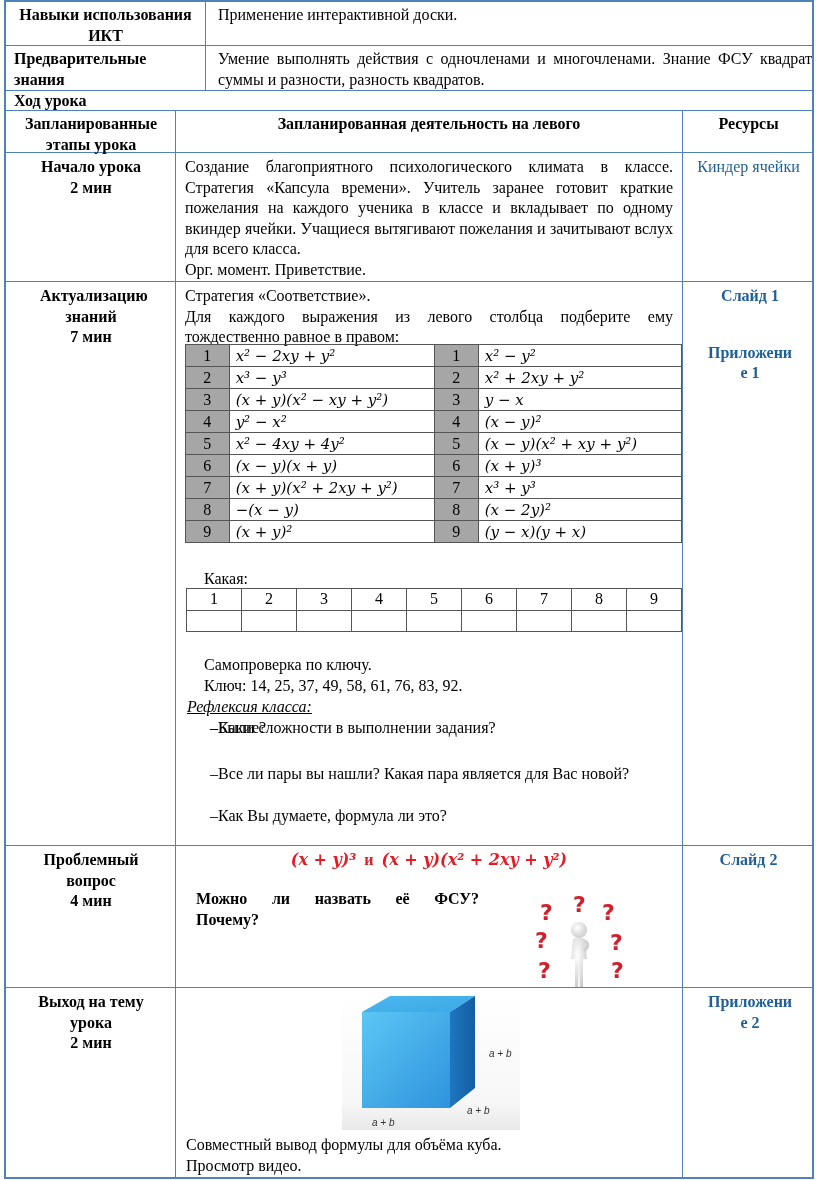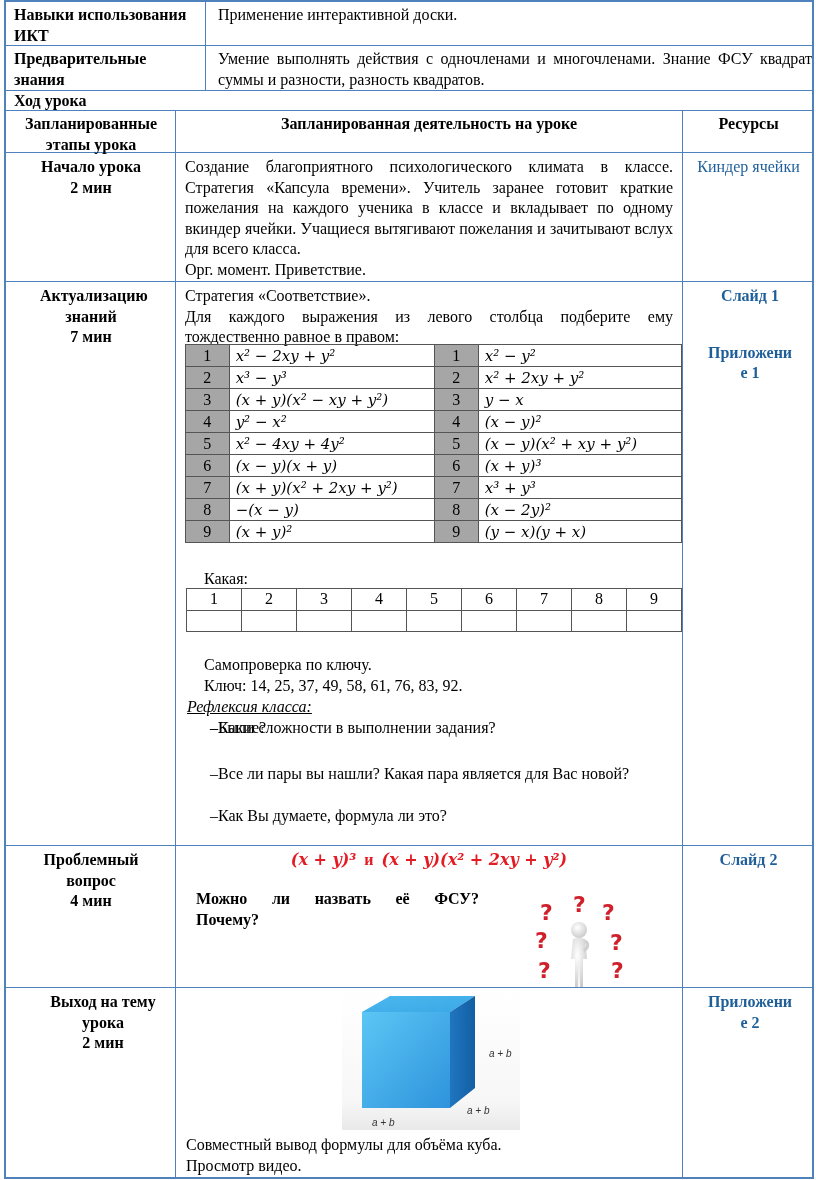--- a/index.html
+++ b/index.html
@@ -39,28 +39,28 @@
 <div class="hline" style="left:4px;top:110px;width:810px;"></div>
 <div class="hline" style="left:4px;top:152px;width:810px;"></div>
 <div class="hline" style="left:4px;top:281px;width:810px;"></div>
 <div class="hline" style="left:4px;top:845px;width:810px;"></div>
 <div class="hline" style="left:4px;top:987px;width:810px;"></div>
 
 <div class="vline" style="left:205px;top:0;height:90px;"></div>
 <div class="vline" style="left:175px;top:110px;height:1069px;"></div>
 <div class="vline" style="left:682px;top:110px;height:1069px;"></div>
 
-<div class="cell bold" style="left:8px;top:3px;width:195px;">Навыки использования ИКТ</div>
+<div class="cell bold" style="left:8px;top:3px;width:195px;text-align:center;">Навыки использования ИКТ</div>
 <div class="cell" style="left:212px;top:3px;width:600px;">Применение интерактивной доски.</div>
 <div class="cell bold" style="left:8px;top:47px;width:195px;">Предварительные знания</div>
 <div class="cell just" style="left:212px;top:47px;width:604px;padding-right:4px;">Умение выполнять действия с одночленами и многочленами. Знание ФСУ квадрат суммы и разности, разность квадратов.</div>
 <div class="cell bold" style="left:8px;top:89px;width:300px;">Ход урока</div>
 
 <div class="cell bold center" style="left:6px;top:112px;width:170px;">Запланированные этапы урока</div>
-<div class="cell bold center" style="left:176px;top:112px;width:506px;">Запланированная деятельность на уроке</div>
+<div class="cell bold center" style="left:176px;top:112px;width:506px;">Запланированная деятельность на левого</div>
 <div class="cell bold center" style="left:683px;top:112px;width:131px;">Ресурсы</div>
 
 <div class="cell bold center" style="left:6px;top:155px;width:170px;">
   <div>Начало урока</div>
   <div>2 мин</div>
 </div>
 <div class="cell just" style="left:179px;top:155px;width:500px;">
   <div>Создание благоприятного психологического климата в классе. Стратегия «Капсула времени». Учитель заранее готовит краткие пожелания на каждого ученика в классе и вкладывает по одному вкиндер ячейки. Учащиеся вытягивают пожелания и зачитывают вслух для всего класса.</div>
   <div>Орг. момент. Приветствие.</div>
 </div>
@@ -205,21 +205,21 @@
         </radialGradient>
       </defs>
     <circle cx="14" cy="9" r="8" fill="url(#g)"></circle>
     <path d="M8 18 Q14 16 20 18 L22 38 L18 38 L18 66 L15 66 L14 42 L13 66 L10 66 L10 38 L6 38 Z" fill="url(#g)"></path>
     <path d="M20 20 Q26 24 19 30" stroke="#cfcfcf" stroke-width="3" fill="none"></path>
   </svg>
 </div>
 
 <div class="cell link-bold center" style="left:683px;top:848px;width:131px;padding:2px 2px;">Слайд 2</div>
 
-<div class="cell bold center" style="left:18px;top:990px;width:170px;font-family:Liberation Serif, serif;">
+<div class="cell bold center" style="left:6px;top:990px;width:170px;font-family:Liberation Serif, serif;">
   <div style="padding:0 22px;">Выход на тему урока</div>
   <div>2 мин</div>
 </div>
 
 <div style="position:absolute;left:342px;top:990px;width:178px;height:140px;background:linear-gradient(180deg,#ffffff 0%,#f7f7f7 80%,#e9e9e9 100%);">
   <svg width="178" height="140" viewBox="0 0 178 140">
     <defs>
       <linearGradient id="cf" x1="0" y1="0" x2="1" y2="1">
           <stop offset="0" stop-color="#5cc6f5"></stop>
           <stop offset="1" stop-color="#2e93dc"></stop>

